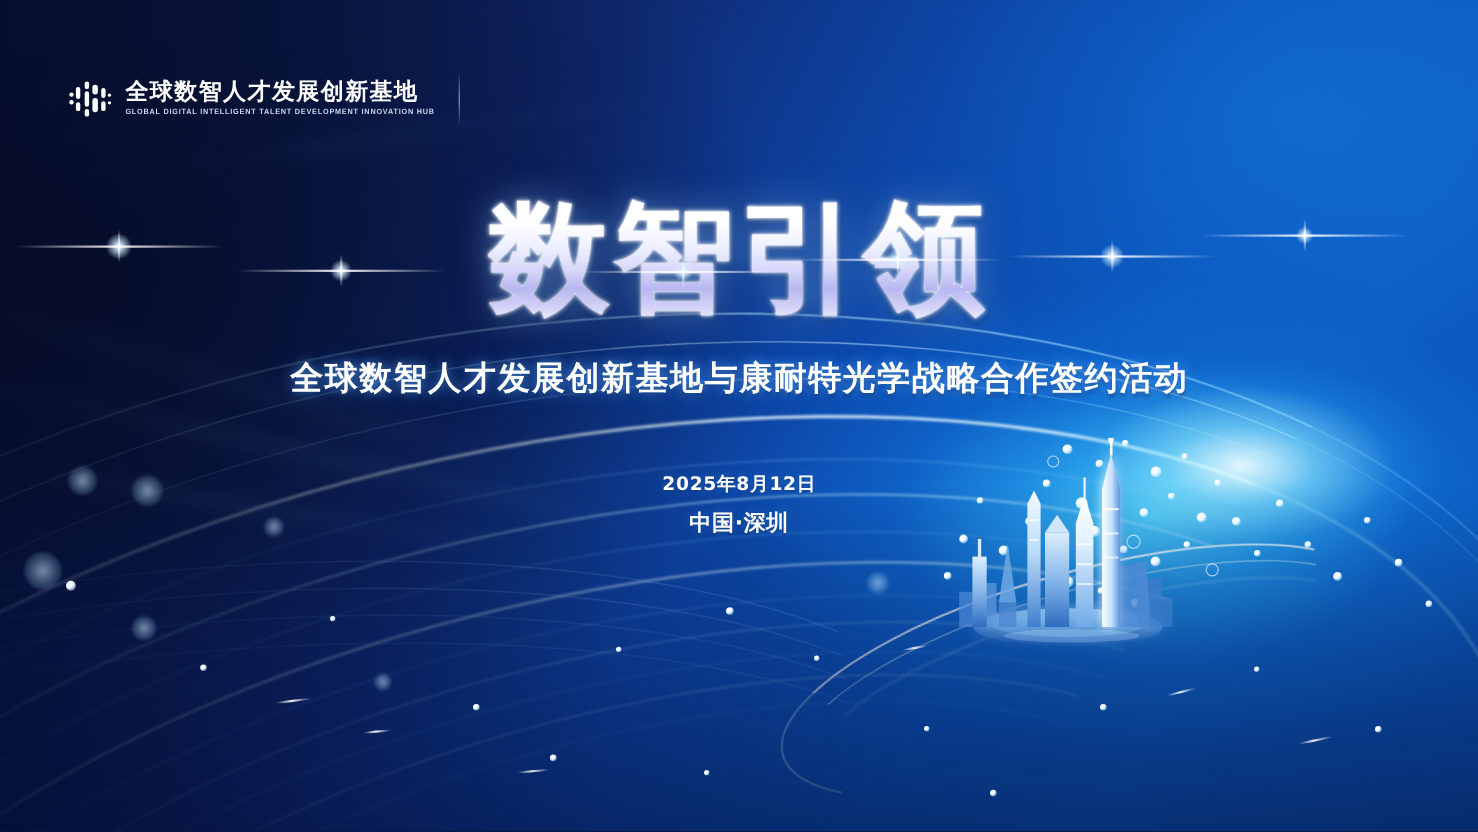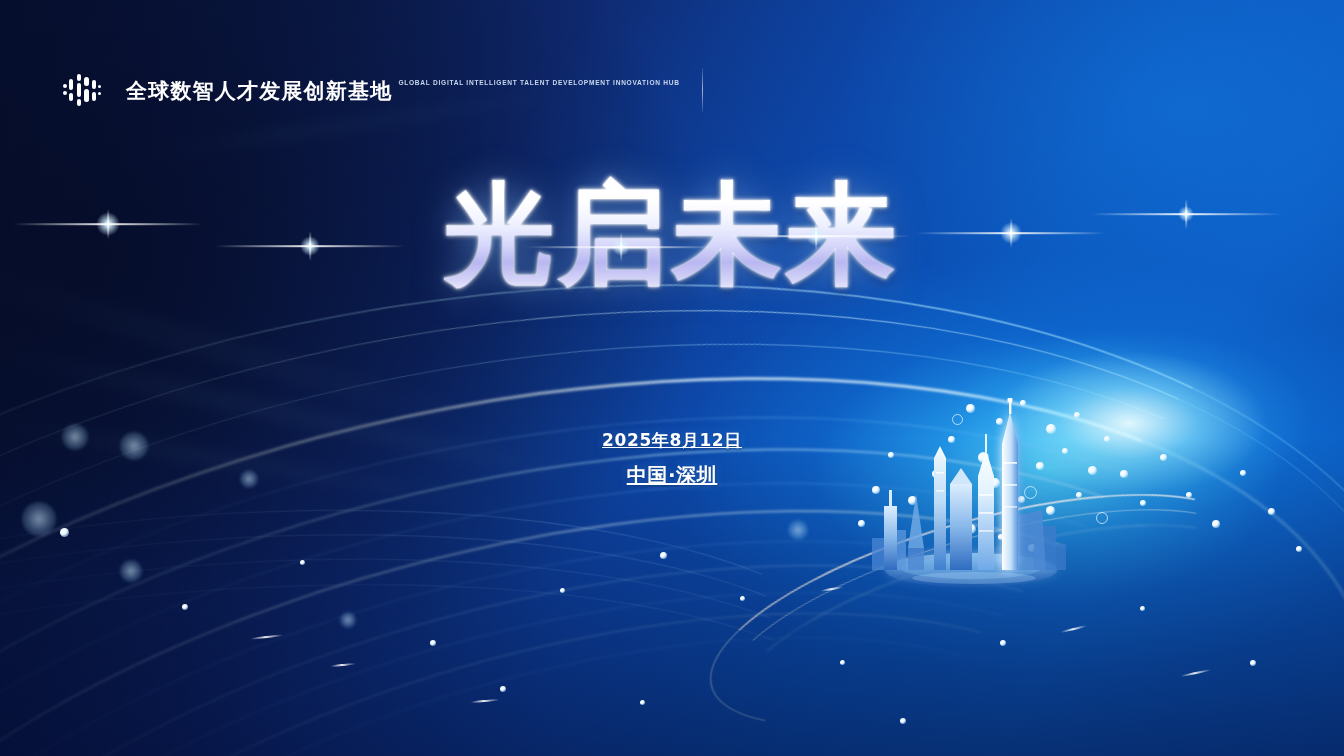--- a/index.html
+++ b/index.html
@@ -116,21 +116,21 @@
     width:40px; height:40px;
     flex:0 0 40px;
   }
   .mark i {
     position:absolute;
     display:block;
     background:#ffffff;
     border-radius:40px;
   }
 
-  .logo-text-wrap { display:flex; flex-direction:row; gap:6px;margin-left:12px; }
+  .logo-text-wrap { display:flex; flex-direction:column; gap:6px; }
   .logo-cn {
     color:#ffffff;
     font-size:21px;
     font-weight:bold;
     letter-spacing:1.2px;
     line-height:1;
     white-space:nowrap;
   }
   .logo-en {
     color:#c9d8ef;
@@ -288,21 +288,20 @@
     z-index:25;
   }
   .date-line {
     color:#ffffff;
     font-family:"DejaVu Sans","Liberation Sans",sans-serif;
     font-size:17px;
     font-weight:bold;
     letter-spacing:0.6px;
     line-height:1;
     text-shadow:0 0 8px rgba(60,140,230,0.55), 0 1px 3px rgba(4,16,58,0.5);
-    text-decoration:underline;
   }
   .date-line.second { margin-top:16px; font-size:20px; }
 
   
   .city {
     position:absolute;
     left:846px; top:398px;
     width:250px; height:200px;
     z-index:20;
   }
@@ -545,29 +544,30 @@
         <div class="logo-en">GLOBAL DIGITAL INTELLIGENT TALENT DEVELOPMENT INNOVATION HUB</div>
       </div>
     </div>
 
     <div class="divider"></div>
 
 
   </div>
 
   <div class="title-row">
-    <div class="title-chunk bright">光启未来</div>
+    <div class="title-chunk bright">数智引领</div>
   </div>
 
   <div class="spark" style="left:96px;  top:212px; width:24px; height:24px;"></div>
   <div class="spark" style="left:300px; top:236px; width:20px; height:20px;"></div>
   <div class="spark" style="left:612px; top:238px; width:18px; height:18px;"></div>
   <div class="spark" style="left:806px; top:226px; width:20px; height:20px;"></div>
   <div class="spark" style="left:1000px;top:222px; width:22px; height:22px;"></div>
   <div class="spark" style="left:1178px;top:206px; width:16px; height:16px;"></div>
 
+  <div class="subtitle">全球数智人才发展创新基地与康耐特光学战略合作签约活动</div>
 
   <div class="datebox">
     <div class="date-line">2025年8月12日</div>
     <div class="date-line second">中国·深圳</div>
   </div>
 
 </div>
 
 </body></html>

